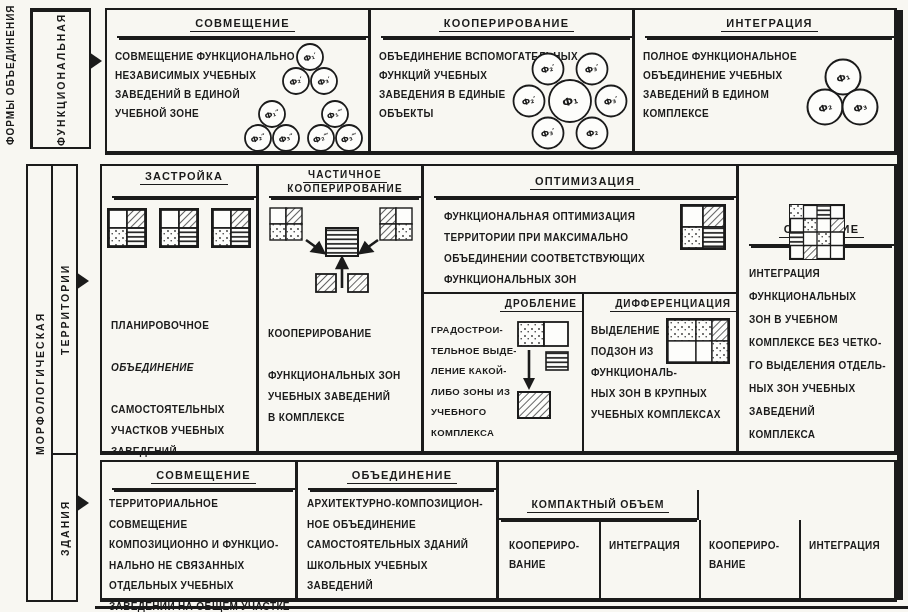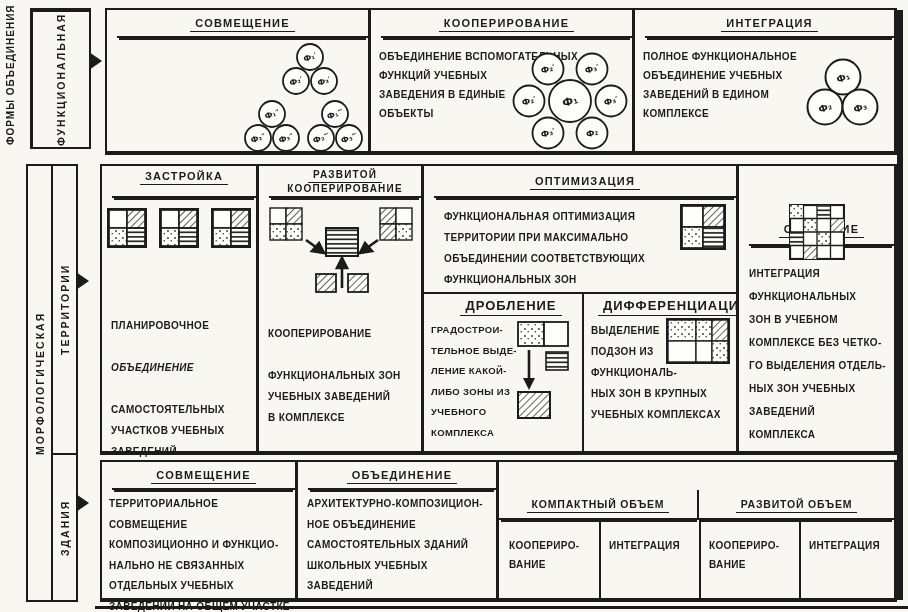--- a/index.html
+++ b/index.html
@@ -18,21 +18,21 @@
     writing-mode:vertical-rl;transform:rotate(180deg);
     display:flex;align-items:center;justify-content:center;
     font-weight:700;letter-spacing:2px;font-size:10.5px;white-space:nowrap;
   }
   .hdr-band{
     position:absolute;left:10px;right:0;top:0;height:28px;text-align:center;
     padding-top:7px;font-weight:700;font-size:11px;letter-spacing:1.2px;
     border-bottom:2px solid var(--ink);box-shadow:0 4px 0 -2px var(--ink);
     box-sizing:border-box;
   }
-  .hdr-plain{position:absolute;left:16px;right:0;text-align:center;font-weight:700;font-size:13px;letter-spacing:1px;}
+  .hdr-plain{position:absolute;left:16px;right:0;text-align:right;font-weight:700;font-size:10px;letter-spacing:1px;}
   .u{border-bottom:1.5px solid var(--ink);padding:0 5px 2px;}
   .btxt{
     position:absolute;font-weight:700;font-size:10px;letter-spacing:0.35px;
     line-height:19px;white-space:pre-line;
   }
   .it{font-style:italic;display:block;}
   .blk{display:block;}
   .arr{position:absolute;width:0;height:0;border-top:9px solid transparent;border-bottom:9px solid transparent;border-left:13px solid var(--ink);}
   .bar{position:absolute;background:var(--ink);}
   svg text{font-family:"DejaVu Sans",sans-serif;font-weight:bold;fill:var(--ink);}
@@ -66,20 +66,24 @@
   <div class="arr" style="left:89px;top:52px;"></div>
 
   <div class="box vtext" style="left:26px;top:164px;width:27px;height:438px;">МОРФОЛОГИЧЕСКАЯ</div>
   <div class="box vtext" style="left:51px;top:164px;width:27px;height:291px;">ТЕРРИТОРИИ</div>
   <div class="arr" style="left:76px;top:272px;"></div>
   <div class="box vtext" style="left:51px;top:453px;width:27px;height:149px;">ЗДАНИЯ</div>
   <div class="arr" style="left:76px;top:494px;"></div>
 
   <div class="box heavy" style="left:105px;top:8px;width:266px;height:147px;">
     <div class="hdr-band"><span class="u">СОВМЕЩЕНИЕ</span></div>
+    <div class="btxt" style="left:8px;top:37px;right:4px;">СОВМЕЩЕНИЕ ФУНКЦИОНАЛЬНО
+НЕЗАВИСИМЫХ УЧЕБНЫХ
+ЗАВЕДЕНИЙ В ЕДИНОЙ
+УЧЕБНОЙ ЗОНЕ</div>
     <svg width="126" height="112" style="position:absolute;right:4px;top:32px;" viewBox="0 0 126 112">
       <g stroke="#1b1b1b" stroke-width="1.8" fill="#fdfdfb">
         <circle cx="72" cy="15" r="13"></circle>
           <circle cx="58" cy="39" r="13"></circle>
           <circle cx="86" cy="39" r="13"></circle>
         <circle cx="34" cy="72" r="13"></circle>
           <circle cx="20" cy="96" r="13"></circle>
           <circle cx="48" cy="96" r="13"></circle>
         <circle cx="97" cy="72" r="13"></circle>
           <circle cx="83" cy="96" r="13"></circle>
@@ -183,21 +187,21 @@
       <span class="it">ОБЪЕДИНЕНИЕ</span>
       <span class="blk" style="white-space:pre-line;">САМОСТОЯТЕЛЬНЫХ
 УЧАСТКОВ УЧЕБНЫХ
 ЗАВЕДЕНИЙ
 НА ОБЩЕЙ ТЕРРИТОРИИ</span>
     </div>
   </div>
 
   <div class="box heavy" style="left:257px;top:164px;width:167px;height:291px;">
     <div class="hdr-band" style="height:32px;padding-top:2px;font-size:10px;line-height:14px;">
-      <span class="u" style="border-bottom-width:1px;">РАЗВИТОЙ</span><br>
+      <span class="u" style="border-bottom-width:1px;">ЧАСТИЧНОЕ</span><br>
       <span class="u" style="border-bottom-width:1px;">КООПЕРИРОВАНИЕ</span>
     </div>
     <svg width="148" height="92" style="position:absolute;left:9px;top:40px;" viewBox="0 0 148 92">
       <g stroke="#1b1b1b" stroke-width="1.4">
         <rect x="2" y="2" width="16" height="16" fill="#fdfdfb"></rect>
           <rect x="18" y="2" width="16" height="16" fill="url(#p-hatch)"></rect>
         <rect x="2" y="18" width="16" height="16" fill="url(#p-dots)"></rect>
           <rect x="18" y="18" width="16" height="16" fill="url(#p-dots)"></rect>
         <rect x="112" y="2" width="16" height="16" fill="url(#p-hatch)"></rect>
           <rect x="128" y="2" width="16" height="16" fill="#fdfdfb"></rect>
@@ -324,21 +328,20 @@
     <div class="hdr-band"><span class="u">ОБЪЕДИНЕНИЕ</span></div>
     <div class="btxt" style="left:9px;top:32px;right:2px;line-height:20.5px;">АРХИТЕКТУРНО-КОМПОЗИЦИОН-
 НОЕ ОБЪЕДИНЕНИЕ
 САМОСТОЯТЕЛЬНЫХ ЗДАНИЙ
 ШКОЛЬНЫХ УЧЕБНЫХ
 ЗАВЕДЕНИЙ</div>
   </div>
 
   <div class="box heavy" style="left:497px;top:460px;width:400px;height:142px;">
     <div style="position:absolute;left:0;top:28px;width:200px;height:30px;border-right:2px solid var(--ink);border-bottom:2px solid var(--ink);box-shadow:0 4px 0 -2px var(--ink);text-align:center;padding-top:8px;font-weight:700;font-size:10.5px;letter-spacing:0.8px;box-sizing:border-box;"><span class="u">КОМПАКТНЫЙ ОБЪЕМ</span></div>
-    <div style="position:absolute;left:200px;top:28px;right:0;height:30px;border-bottom:2px solid var(--ink);box-shadow:0 4px 0 -2px var(--ink);text-align:center;padding-top:8px;font-weight:700;font-size:10.5px;letter-spacing:0.8px;box-sizing:border-box;"><span class="u">РАЗВИТОЙ ОБЪЕМ</span></div>
     <div class="btxt" style="left:10px;top:74px;width:86px;line-height:19px;">КООПЕРИРО-
 ВАНИЕ</div>
     <div style="position:absolute;left:100px;top:58px;bottom:0;border-left:2px solid var(--ink);"></div>
     <div class="btxt" style="left:110px;top:74px;width:86px;line-height:19px;">ИНТЕГРАЦИЯ</div>
     <div style="position:absolute;left:200px;top:58px;bottom:0;border-left:2px solid var(--ink);"></div>
     <div class="btxt" style="left:210px;top:74px;width:86px;line-height:19px;">КООПЕРИРО-
 ВАНИЕ</div>
     <div style="position:absolute;left:300px;top:58px;bottom:0;border-left:2px solid var(--ink);"></div>
     <div class="btxt" style="left:310px;top:74px;width:86px;line-height:19px;">ИНТЕГРАЦИЯ</div>
   </div>

